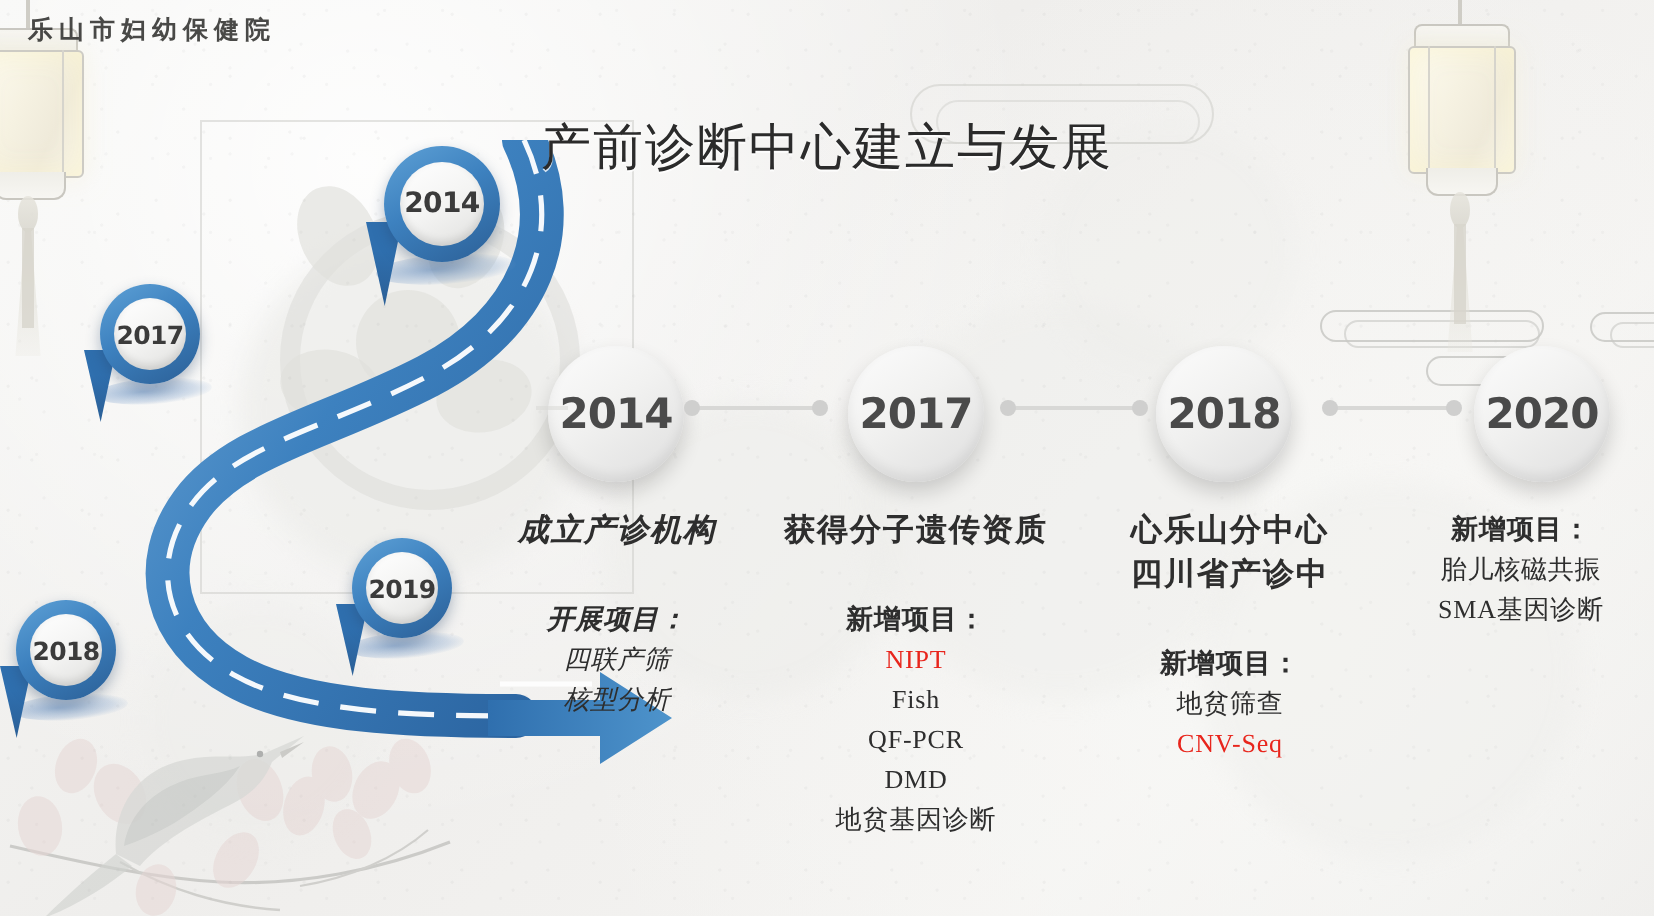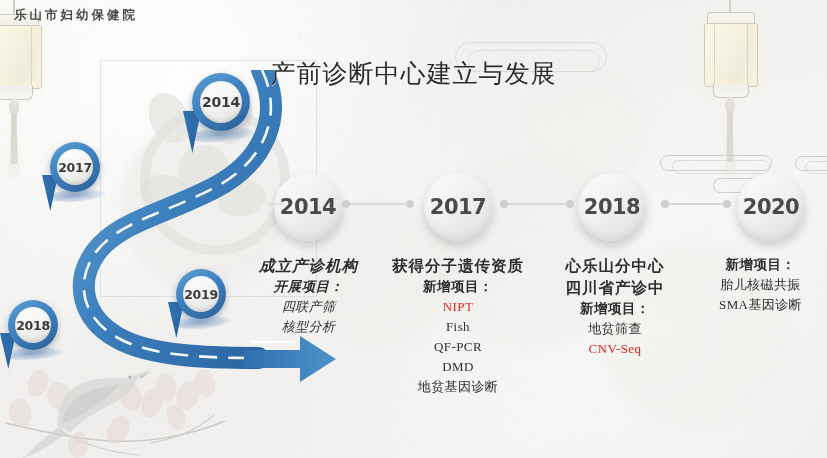--- a/index.html
+++ b/index.html
@@ -134,21 +134,21 @@
   .tl-circle span{
     font-family:"DejaVu Sans","Liberation Sans",sans-serif;
     font-size:21px;font-weight:bold;color:#4a4a4a;letter-spacing:-.5px;
   }
   .connector{position:absolute;height:2px;background:#d8d8d6;top:0;}
   .cdot{position:absolute;width:8px;height:8px;border-radius:50%;background:#cfcfce;top:-3px;}
 
   .col{position:absolute;text-align:center;z-index:23;
     font-family:"Liberation Serif","DejaVu Serif",serif;color:#2e2e2e;}
   .col .head{font-size:15.5px;line-height:22px;font-weight:bold;letter-spacing:1px;}
-  .col .sub{font-size:13.5px;line-height:20px;font-weight:bold;letter-spacing:.5px;margin-top:0;}
+  .col .sub{font-size:13.5px;line-height:20px;font-weight:bold;letter-spacing:.5px;margin-top:23px;}
   .col .item{font-size:13px;line-height:20px;letter-spacing:.4px;}
   .col .item.red{color:#e8251c;}
 
   
   .ruyi{position:absolute;border:1.5px solid rgba(200,200,196,.85);border-radius:999px;}
 
   
   .ink{position:absolute;z-index:10;}
 </style>
 </head>

